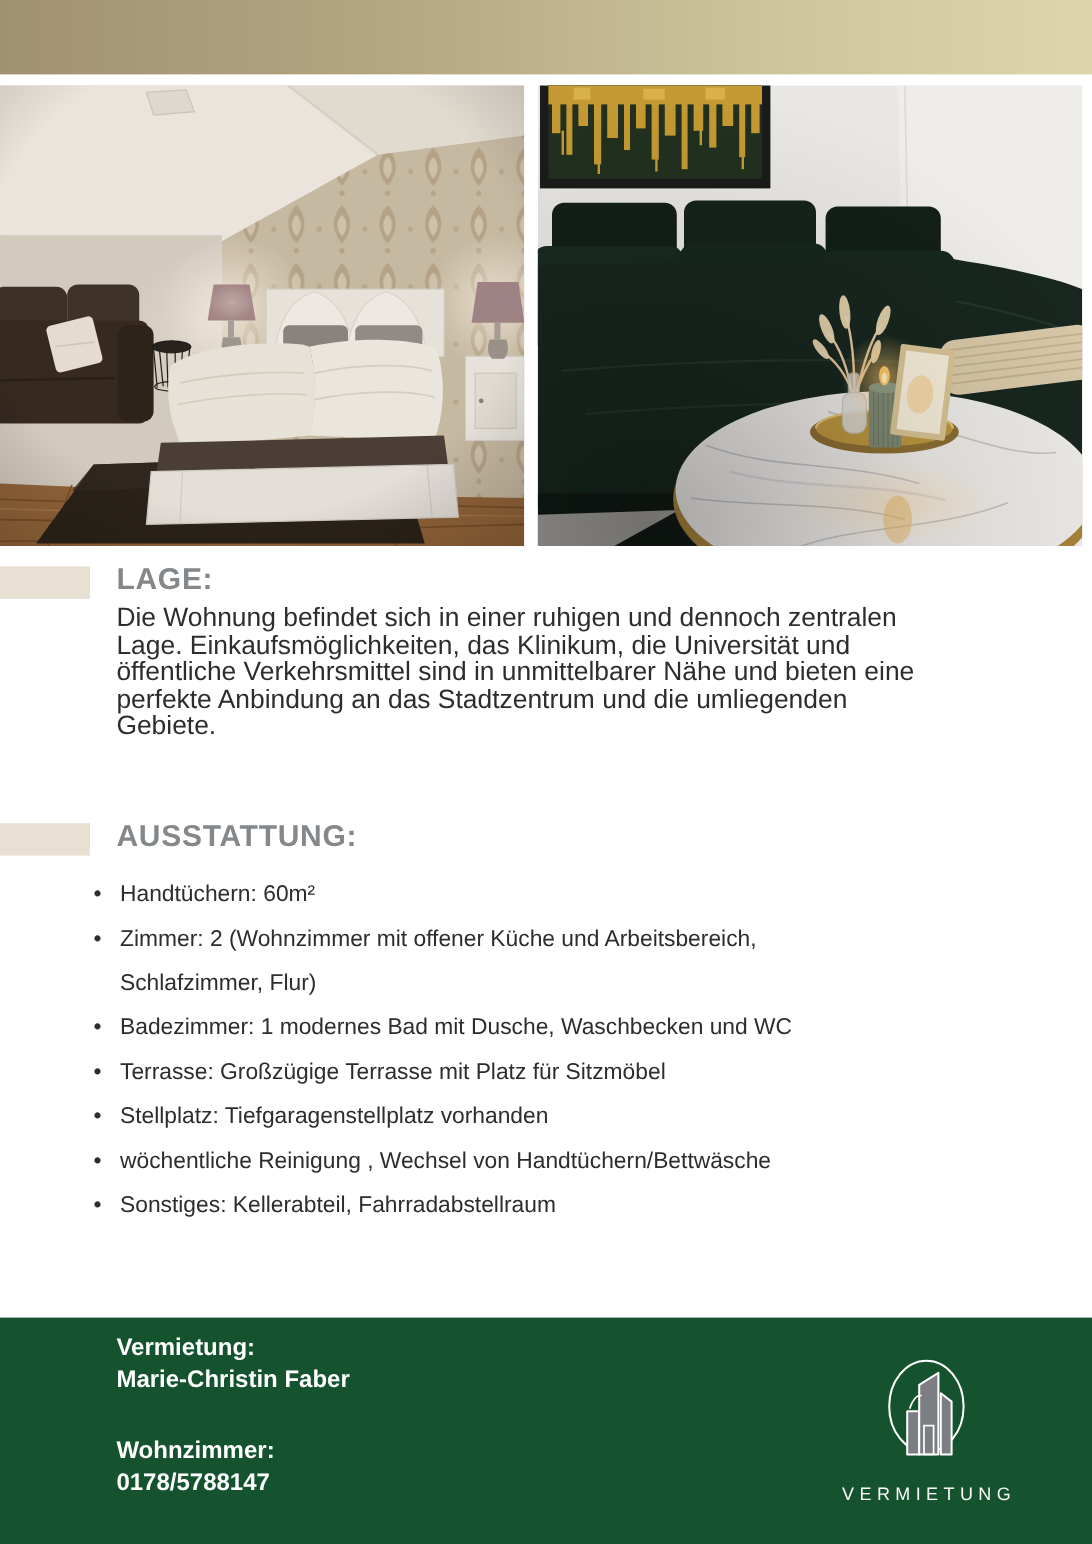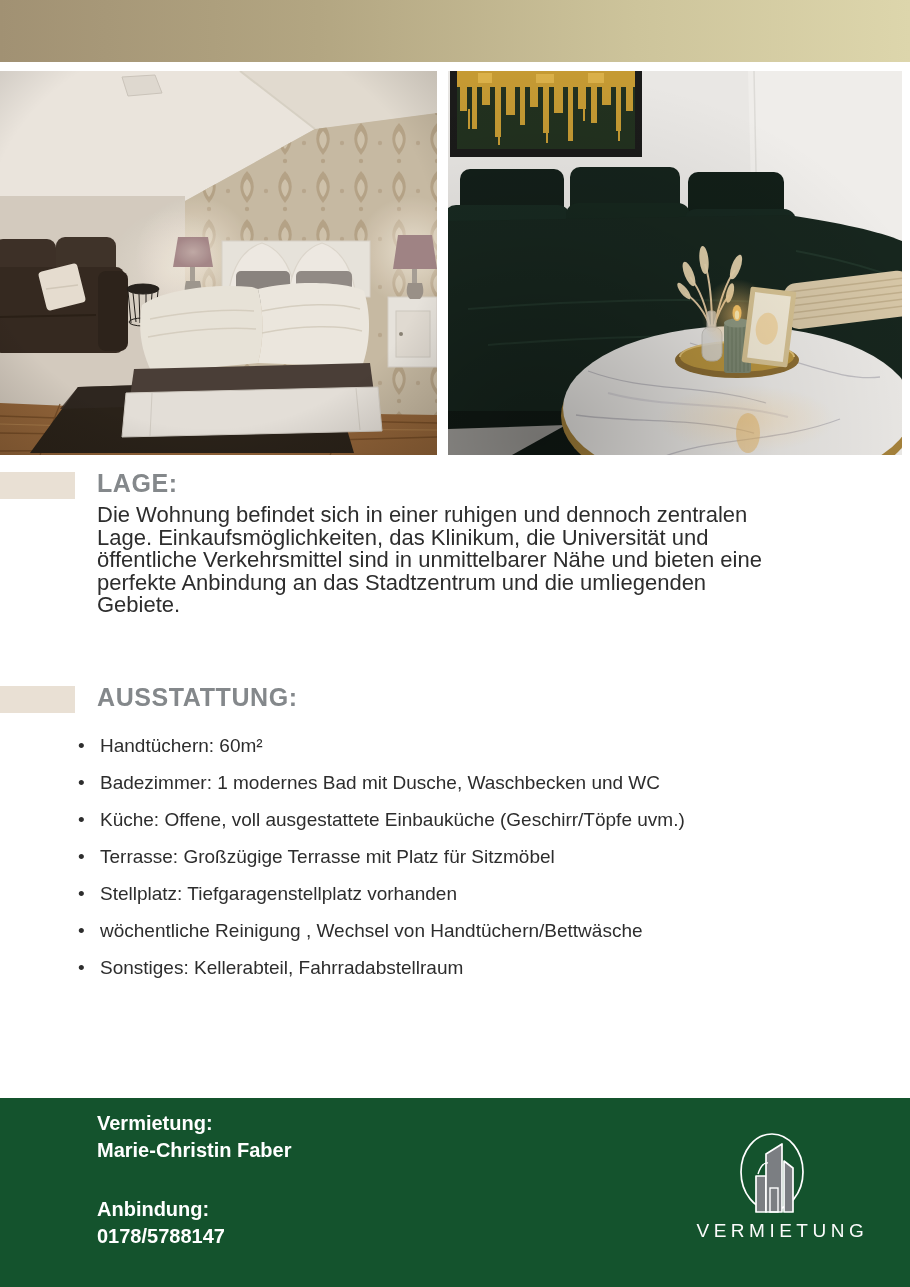--- a/index.html
+++ b/index.html
@@ -23,21 +23,21 @@
   .feature-list{position:absolute;left:78px;top:727px;width:780px;margin:0;padding:0;
         list-style:none;font-size:19px;line-height:37px;color:#2d2d2d;}
   .feature-list li{position:relative;padding-left:22px;white-space:pre-line;}
   .feature-list li::before{content:"\2022";position:absolute;left:0;top:0;color:#2d2d2d;}
   .footer{position:absolute;left:0;top:1098px;width:910px;height:189px;background:#14532d;}
   .contact{position:absolute;left:97px;top:12px;color:#ffffff;font-weight:700;
         font-size:20px;line-height:27px;}
   .contact-gap{height:32px;}
   .logo{position:absolute;left:692px;top:34px;width:160px;text-align:center;}
   .logo svg{display:block;margin:0 auto;}
-  .logo-text{margin-top:2px;color:#fbfbfb;font-size:19px;font-weight:400;
+  .logo-text{margin-top:19px;color:#fbfbfb;font-size:15px;font-weight:400;
         letter-spacing:4.5px;text-indent:4.5px;}
 </style>
 </head>
 <body>
 
 <div class="page">
 
   <div class="top-bar"></div>
 
   <div class="photo photo-left">
@@ -274,34 +274,35 @@
 Lage. Einkaufsmöglichkeiten, das Klinikum, die Universität und
 öffentliche Verkehrsmittel sind in unmittelbarer Nähe und bieten eine
 perfekte Anbindung an das Stadtzentrum und die umliegenden
 Gebiete.</p>
 
   <div class="marker marker-aus"></div>
   <h2 class="heading heading-aus">AUSSTATTUNG:</h2>
 
   <ul class="feature-list">
     <li>Handtüchern: 60m²</li>
+    <li>Zimmer: 2 (Wohnzimmer mit offener Küche und Arbeitsbereich,
+Schlafzimmer, Flur)</li>
     <li>Badezimmer: 1 modernes Bad mit Dusche, Waschbecken und WC</li>
-    <li>Küche: Offene, voll ausgestattete Einbauküche (Geschirr/Töpfe uvm.)</li>
     <li>Terrasse: Großzügige Terrasse mit Platz für Sitzmöbel</li>
     <li>Stellplatz: Tiefgaragenstellplatz vorhanden</li>
     <li>wöchentliche Reinigung , Wechsel von Handtüchern/Bettwäsche</li>
     <li>Sonstiges: Kellerabteil, Fahrradabstellraum</li>
   </ul>
 
   <div class="footer">
     <div class="contact">
       <div>Vermietung:</div>
       <div>Marie-Christin Faber</div>
       <div class="contact-gap"></div>
-      <div>Anbindung:</div>
+      <div>Wohnzimmer:</div>
       <div>0178/5788147</div>
     </div>
     <div class="logo">
       <svg width="100" height="86" viewBox="0 0 100 86">
         <ellipse cx="50" cy="40" rx="31" ry="38" fill="none" stroke="#ffffff" stroke-width="1.7"></ellipse>
         <g fill="#7b7e82" stroke="#ffffff" stroke-width="1.7" stroke-linejoin="round">
           <rect x="34" y="44" width="10" height="36"></rect>
           <polygon points="62,80 62,29 71,36 71,80"></polygon>
           <polygon points="44,80 44,22 60,12 60,80"></polygon>
         </g>

